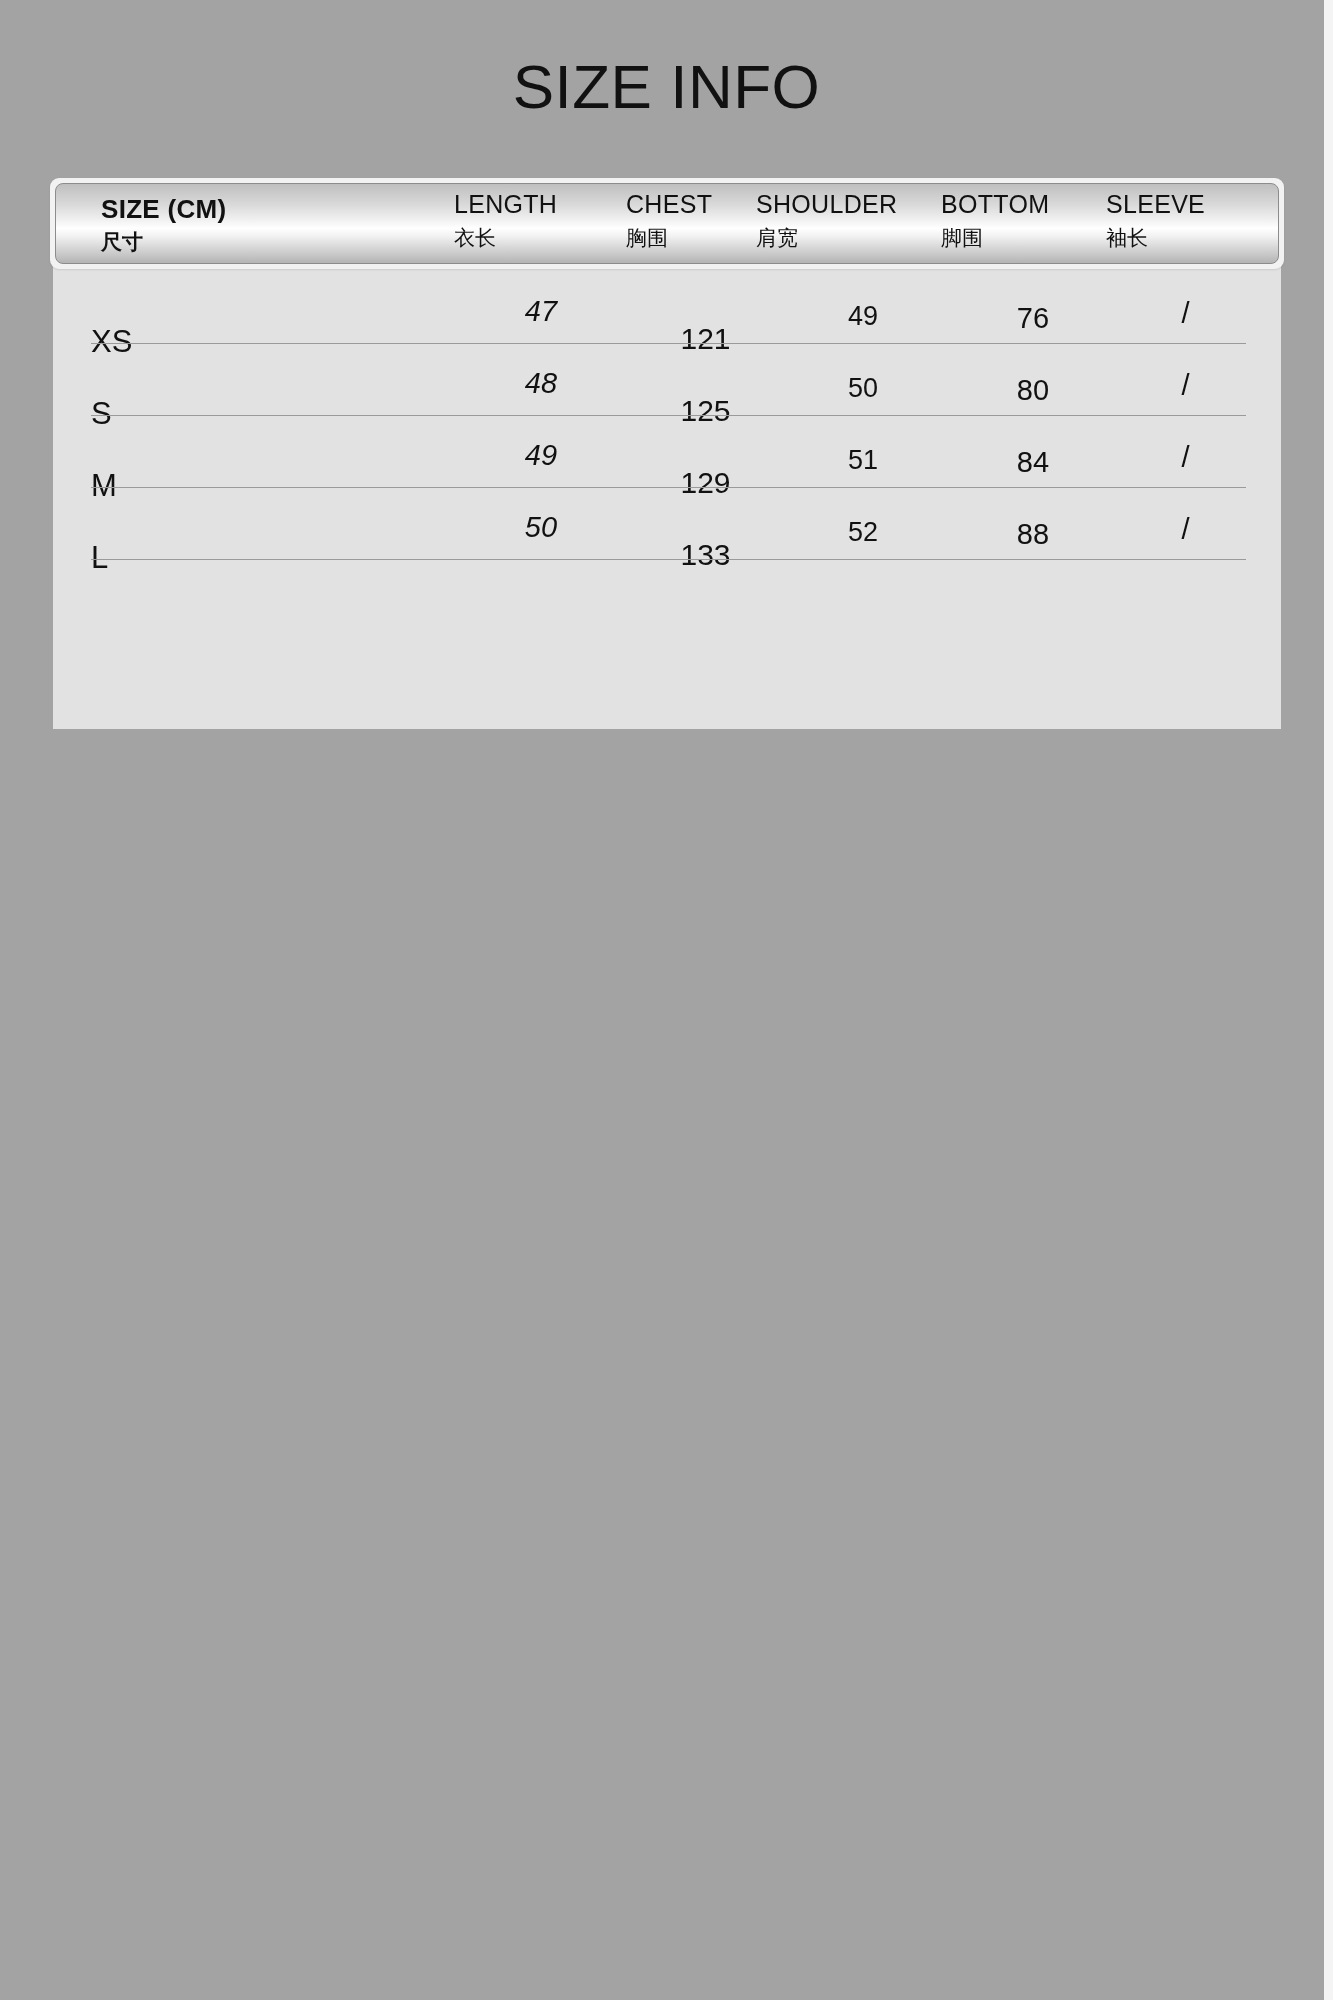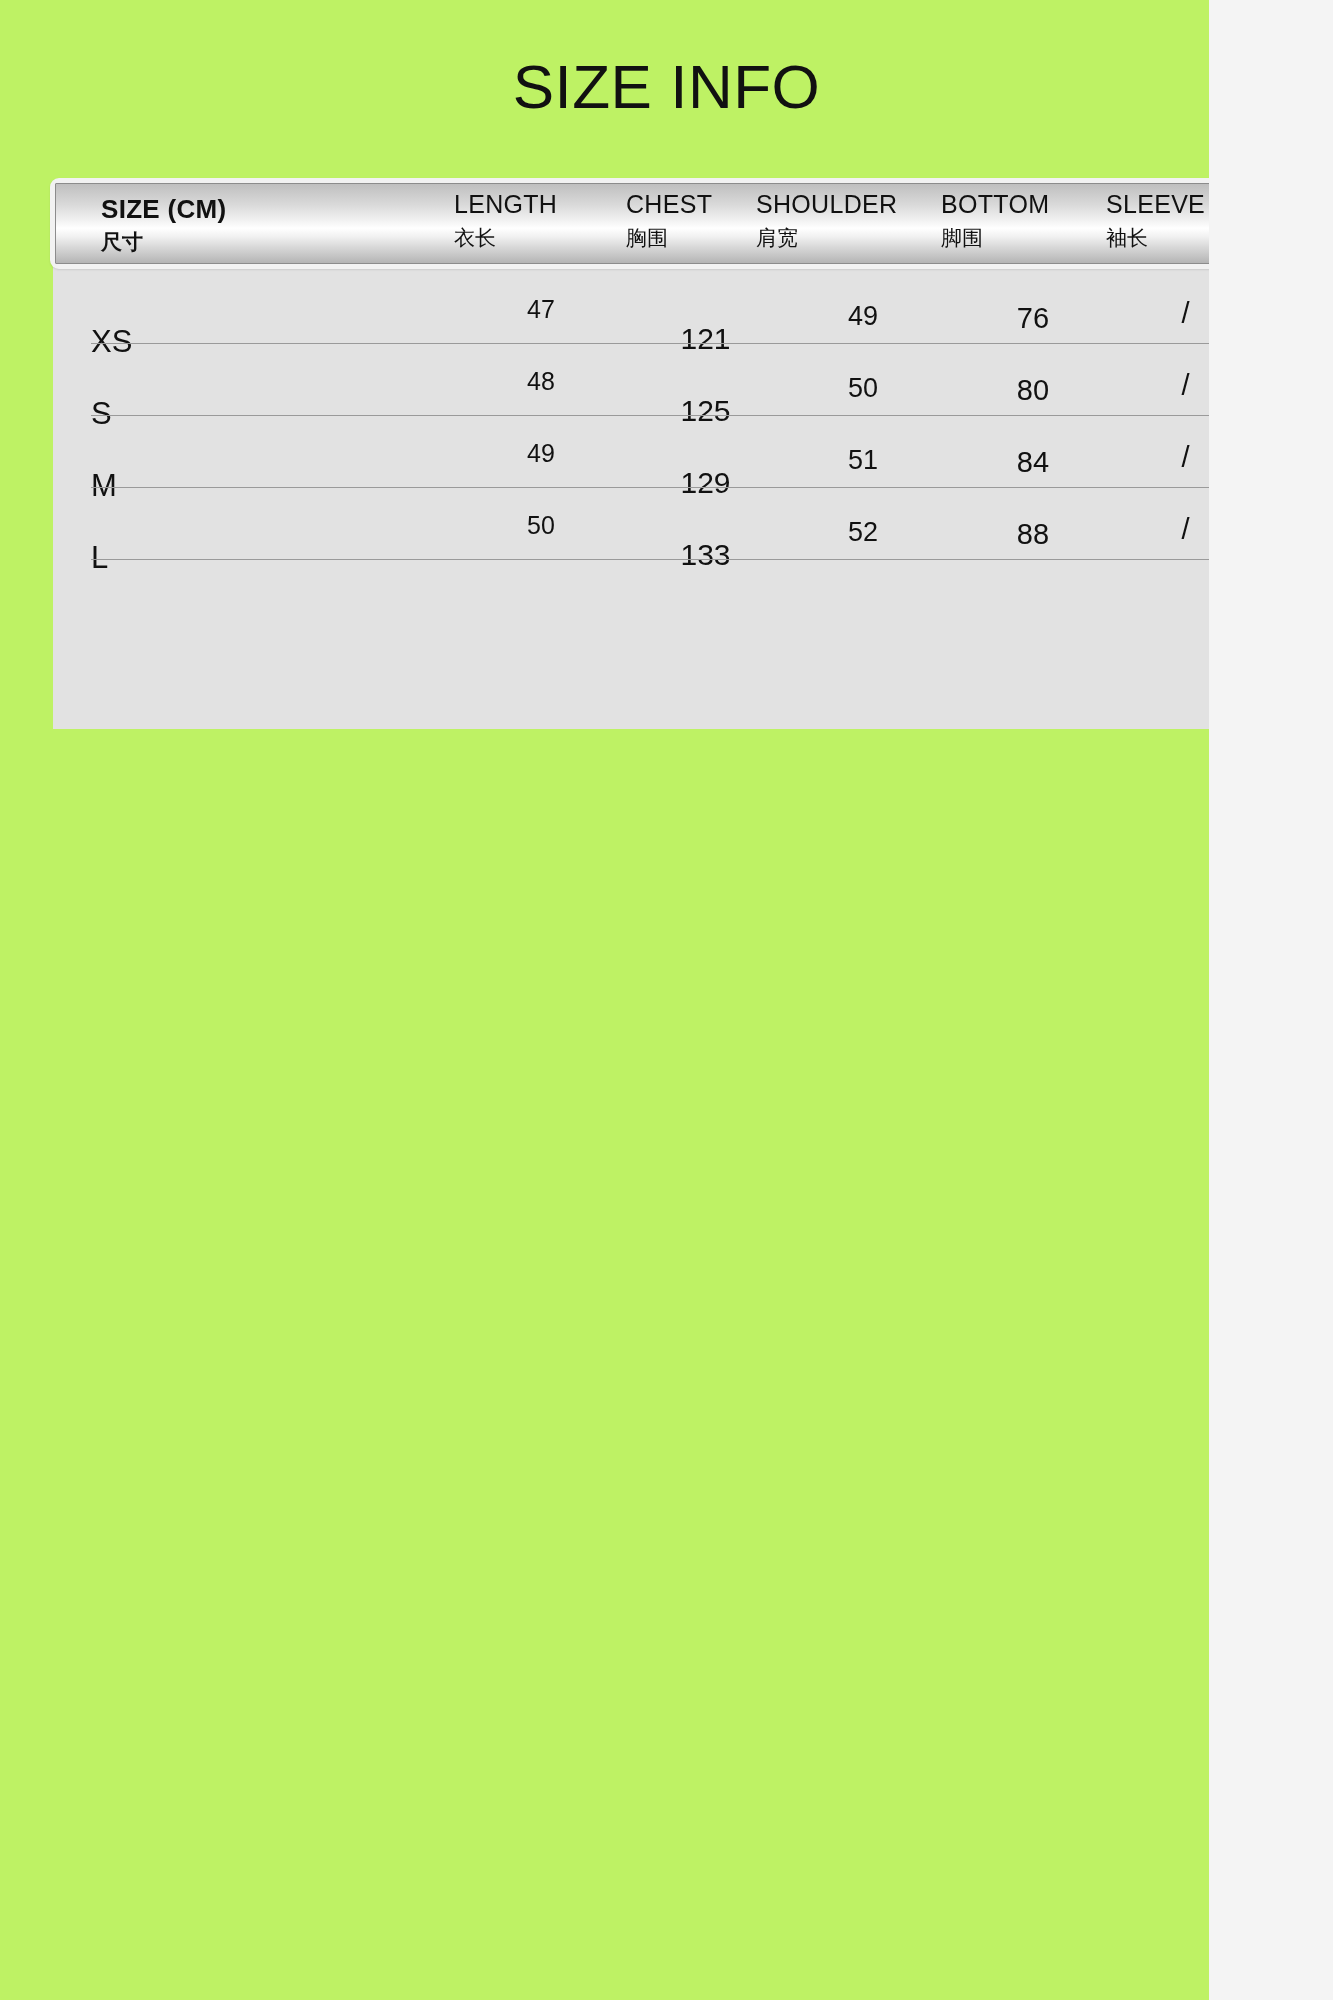--- a/index.html
+++ b/index.html
@@ -7,23 +7,23 @@
   html, body {
     width: 1333px;
     height: 2000px;
     background: #f4f4f4;
     font-family: "Liberation Sans", sans-serif;
     -webkit-font-smoothing: antialiased;
   }
 
   #page {
     position: relative;
-    width: 1209px;
+    width: 1324px;
     height: 2000px;
-    background: #bef264;
+    background: #a3a3a3;
     overflow: hidden;
   }
 
   
   .page-title {
     position: absolute;
     top: 56px;
     left: 0;
     width: 1333px;
     text-align: center;
@@ -54,21 +54,21 @@
     border-radius: 9px;
     background: #f2f2f2;
     box-shadow: 0 1px 2px rgba(0,0,0,0.10);
   }
   .header-bar {
     position: absolute;
     left: 5px;
     top: 5px;
     width: 1224px;
     height: 81px;
-    border-radius: 1px;
+    border-radius: 8px;
     border: 1.5px solid #8c8c8c;
     background: linear-gradient(to bottom,
        #bfbfbf 0%,
        #c9c9c9 10%,
        #d9d9d9 26%,
        #efefef 44%,
        #ffffff 56%,
        #f2f2f2 66%,
        #d8d8d8 80%,
        #c3c3c3 92%,
@@ -141,21 +141,21 @@
     line-height: 1.0;
   }
   .cell.label {
     left: 38px;
     top: 22px;
     width: 200px;
     text-align: left;
     font-size: 31px;
     margin-top: 32px;
   }
-  .cell.v1 { left: 398px;  width: 180px; top: 25px; font-size: 25px; }
+  .cell.v1 { left: 398px;  width: 180px; top: 25px; font-size: 29px; font-style: italic; }
   .cell.v2 { left: 570px;  width: 165px; top: 24px; font-size: 30px; margin-top: 28px; }
   .cell.v3 { left: 700px;  width: 220px; top: 31px; font-size: 27px; }
   .cell.v4 { left: 885px;  width: 190px; top: 32px; font-size: 29px; }
   .cell.v5 { left: 1050px; width: 165px; top: 27px; font-size: 29px; }
 
   
   .tips {
     position: absolute;
     left: 38px;
     top: 444px;

